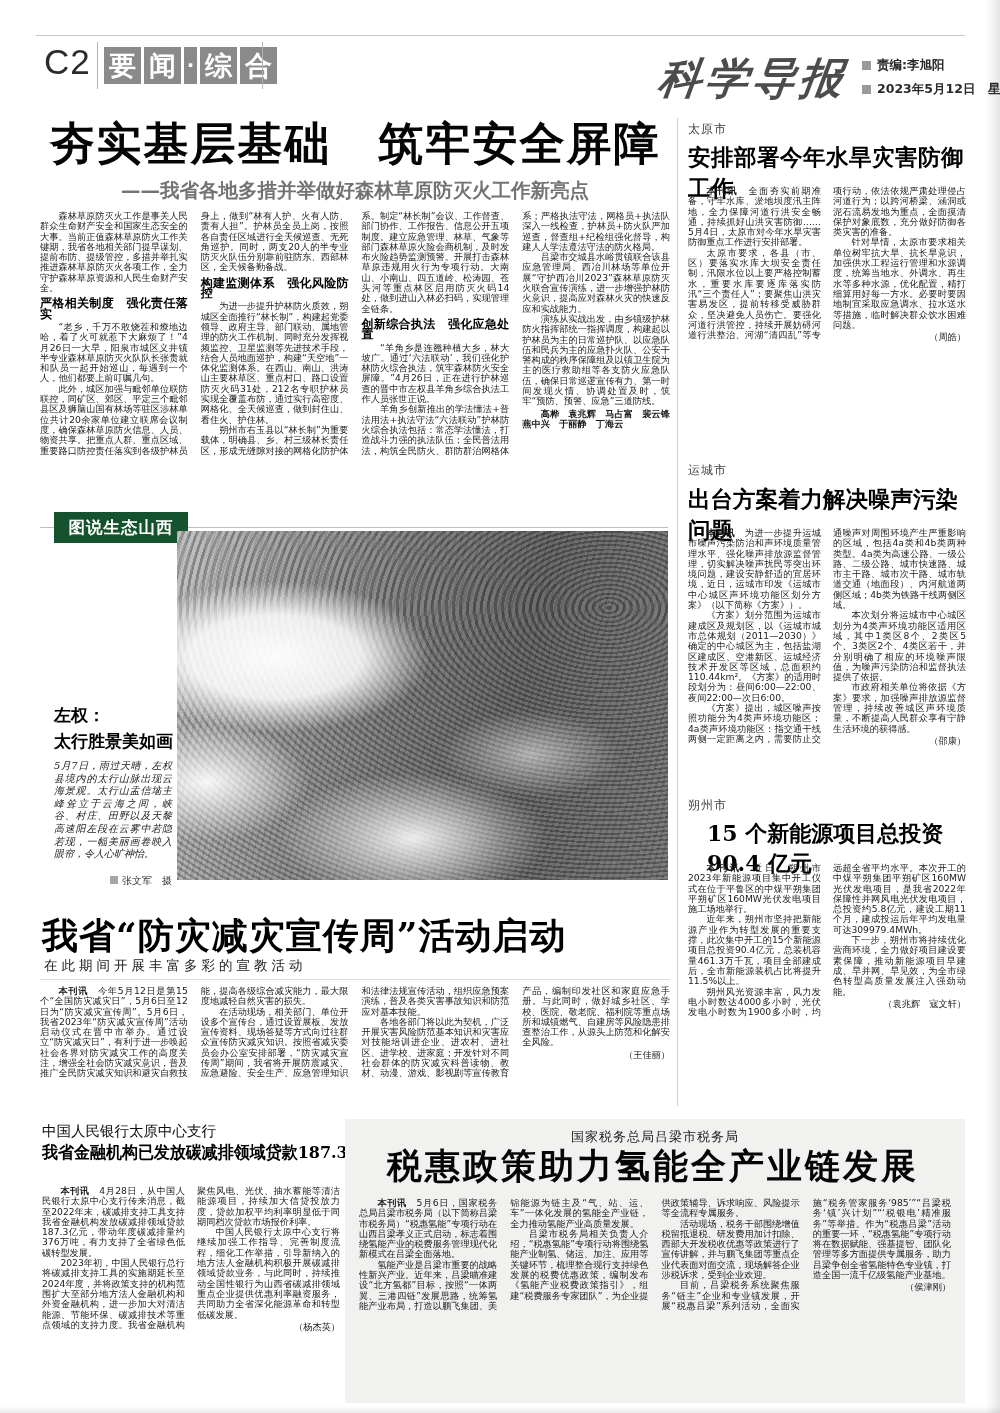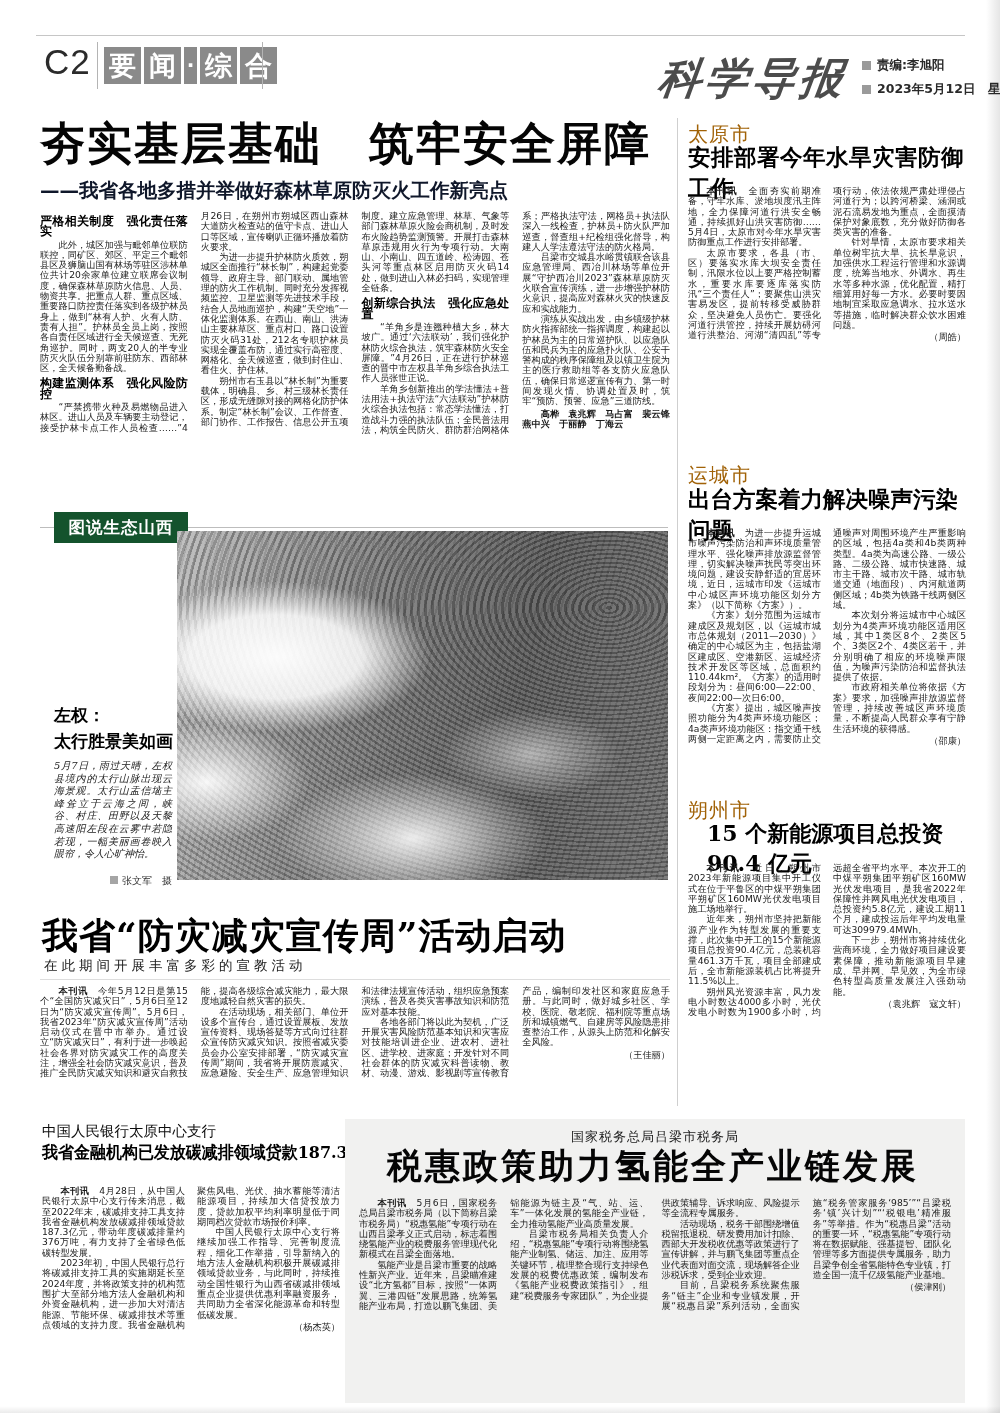--- a/index.html
+++ b/index.html
@@ -23,27 +23,27 @@
   .sq{display:inline-block;width:9px;height:9px;background:#9a9a9a;margin-right:6px;flex:none;}
   
   .body-cols{column-gap:13px;font-size:9.2px;line-height:10.3px;text-align:justify;color:#191919;overflow:hidden;}
   .cols-4{column-count:4;}
   .cols-2{column-count:2;column-gap:12px;}
   .para{margin:0;text-indent:2em;}
   .crosshead{margin:5px 0 3px;font-size:12px;font-weight:bold;color:#000;text-indent:0;}
   .byline-right{margin:2px 0 0;text-indent:0;text-align:right;}
   .byline-bold{margin:2px 0 0;text-indent:2em;font-weight:bold;}
   
-  .lead-hl{left:40px;top:114px;width:630px;font-size:45px;font-weight:900;
+  .lead-hl{left:40px;top:114px;width:630px;text-align:center;font-size:45px;font-weight:900;
            letter-spacing:2px;color:#050505;}
-  .lead-sub{left:40px;top:177px;width:630px;font-size:19.5px;font-weight:700;color:#0f172a;}
+  .lead-sub{left:40px;top:177px;width:630px;text-align:center;font-size:19.5px;font-weight:700;color:#737373;}
   .lead-body{left:40px;top:211px;width:630px;height:298px;}
   
   .vrule-main{left:677px;top:118px;width:1px;height:988px;background:#cfcfcf;}
-  .kicker{font-size:20px;color:#a16207;letter-spacing:1px;}
+  .kicker{font-size:12px;color:#404040;letter-spacing:1px;}
   .sb-hl{font-family:"DejaVu Serif","Liberation Serif",serif;font-weight:900;color:#000;}
   .ty-kicker{left:688px;top:121px;}
   .ty-hl{left:688px;top:142px;width:278px;font-size:22.5px;letter-spacing:0.5px;}
   .ty-body{left:688px;top:186px;width:278px;height:248px;}
   .yc-kicker{left:688px;top:462px;}
   .yc-hl{left:688px;top:484px;width:278px;font-size:22.5px;}
   .yc-body{left:688px;top:528px;width:278px;height:255px;}
   .sz-kicker{left:688px;top:797px;}
   .sz-hl{left:707px;top:819px;width:278px;font-size:22px;}
   .sz-body{left:688px;top:863px;width:278px;height:240px;}
@@ -112,24 +112,25 @@
       </div>
     <div class="pubrow">
         <span class="sq"></span>
         <span>2023年5月12日　星期五</span>
       </div>
   </div>
 
   <div class="abs lead-hl">夯实基层基础　筑牢安全屏障</div>
   <div class="abs lead-sub">——我省各地多措并举做好森林草原防灭火工作新亮点</div>
   <div class="abs lead-body body-cols cols-4">
+      <p class="para">森林草原防灭火工作是事关人民群众生命财产安全和国家生态安全的大事。当前正值森林草原防火工作关键期，我省各地相关部门提早谋划、提前布防、提级管控，多措并举扎实推进森林草原防灭火各项工作，全力守护森林草原资源和人民生命财产安全。</p>
       <h4 class="crosshead">严格相关制度　强化责任落实</h4>
+      <p class="para">“老乡，千万不敢烧茬和燎地边哈，着了火可就惹下大麻烦了！”4月26日一大早，阳泉市城区义井镇半专业森林草原防灭火队队长张贵就和队员一起开始巡山，每遇到一个人，他们都要上前叮嘱几句。</p>
       <p class="para">此外，城区加强与毗邻单位联防联控，同矿区、郊区、平定三个毗邻县区及狮脑山国有林场等驻区涉林单位共计20余家单位建立联席会议制度，确保森林草原防火信息、人员、物资共享。把重点人群、重点区域、重要路口防控责任落实到各级护林员身上，做到“林有人护、火有人防、责有人担”。护林员全员上岗，按照各自责任区域进行全天候巡查、无死角巡护。同时，两支20人的半专业防灭火队伍分别靠前驻防东、西部林区，全天候备勤备战。</p>
       <h4 class="crosshead">构建监测体系　强化风险防控</h4>
-      <p class="para">“严禁携带火种及易燃物品进入林区。进山人员及车辆要主动登记，接受护林卡点工作人员检查……”4月26日，在朔州市朔城区西山森林大道防火检查站的值守卡点、进山人口等区域，宣传喇叭正循环播放着防火要求。</p>
       <p class="para">为进一步提升护林防火质效，朔城区全面推行“林长制”，构建起党委领导、政府主导、部门联动、属地管理的防火工作机制。同时充分发挥视频监控、卫星监测等先进技术手段，结合人员地面巡护，构建“天空地”一体化监测体系。在西山、南山、洪涛山主要林草区、重点村口、路口设置防灭火码31处，212名专职护林员实现全覆盖布防，通过实行高密度、网格化、全天候巡查，做到封住山、看住火、护住林。</p>
       <p class="para">朔州市右玉县以“林长制”为重要载体，明确县、乡、村三级林长责任区，形成无缝隙对接的网格化防护体系。制定“林长制”会议、工作督查、部门协作、工作报告、信息公开五项制度。建立应急管理、林草、气象等部门森林草原火险会商机制，及时发布火险趋势监测预警。开展打击森林草原违规用火行为专项行动。大南山、小南山、四五道岭、松涛园、苍头河等重点林区启用防灭火码14处，做到进山入林必扫码，实现管理全链条。</p>
       <h4 class="crosshead">创新综合执法　强化应急处置</h4>
       <p class="para">“羊角乡是连翘种植大乡，林大坡广。通过‘六法联动’，我们强化护林防火综合执法，筑牢森林防火安全屏障。”4月26日，正在进行护林巡查的晋中市左权县羊角乡综合执法工作人员张世正说。</p>
       <p class="para">羊角乡创新推出的学法懂法+普法用法+执法守法“六法联动”护林防火综合执法包括：常态学法懂法，打造战斗力强的执法队伍；全民普法用法，构筑全民防火、群防群治网格体系；严格执法守法，网格员+执法队深入一线检查，护林员+防火队严加巡查，督查组+纪检组强化督导，构建人人学法遵法守法的防火格局。</p>
       <p class="para">吕梁市交城县水峪贯镇联合该县应急管理局、西冶川林场等单位开展“守护西冶川2023”森林草原防灭火联合宣传演练，进一步增强护林防火意识，提高应对森林火灾的快速反应和实战能力。</p>
       <p class="para">演练从实战出发，由乡镇级护林防火指挥部统一指挥调度，构建起以护林员为主的日常巡护队、以应急队伍和民兵为主的应急扑火队、公安干警构成的秩序保障组及以镇卫生院为主的医疗救助组等各支防火应急队伍，确保日常巡逻宣传有力、第一时间发现火情、协调处置及时，筑牢“预防、预警、应急”三道防线。</p>
       <p class="byline-bold">高桦　袁兆辉　马占富　裴云锋　燕中兴　于丽静　丁海云</p>
     </div>
 

